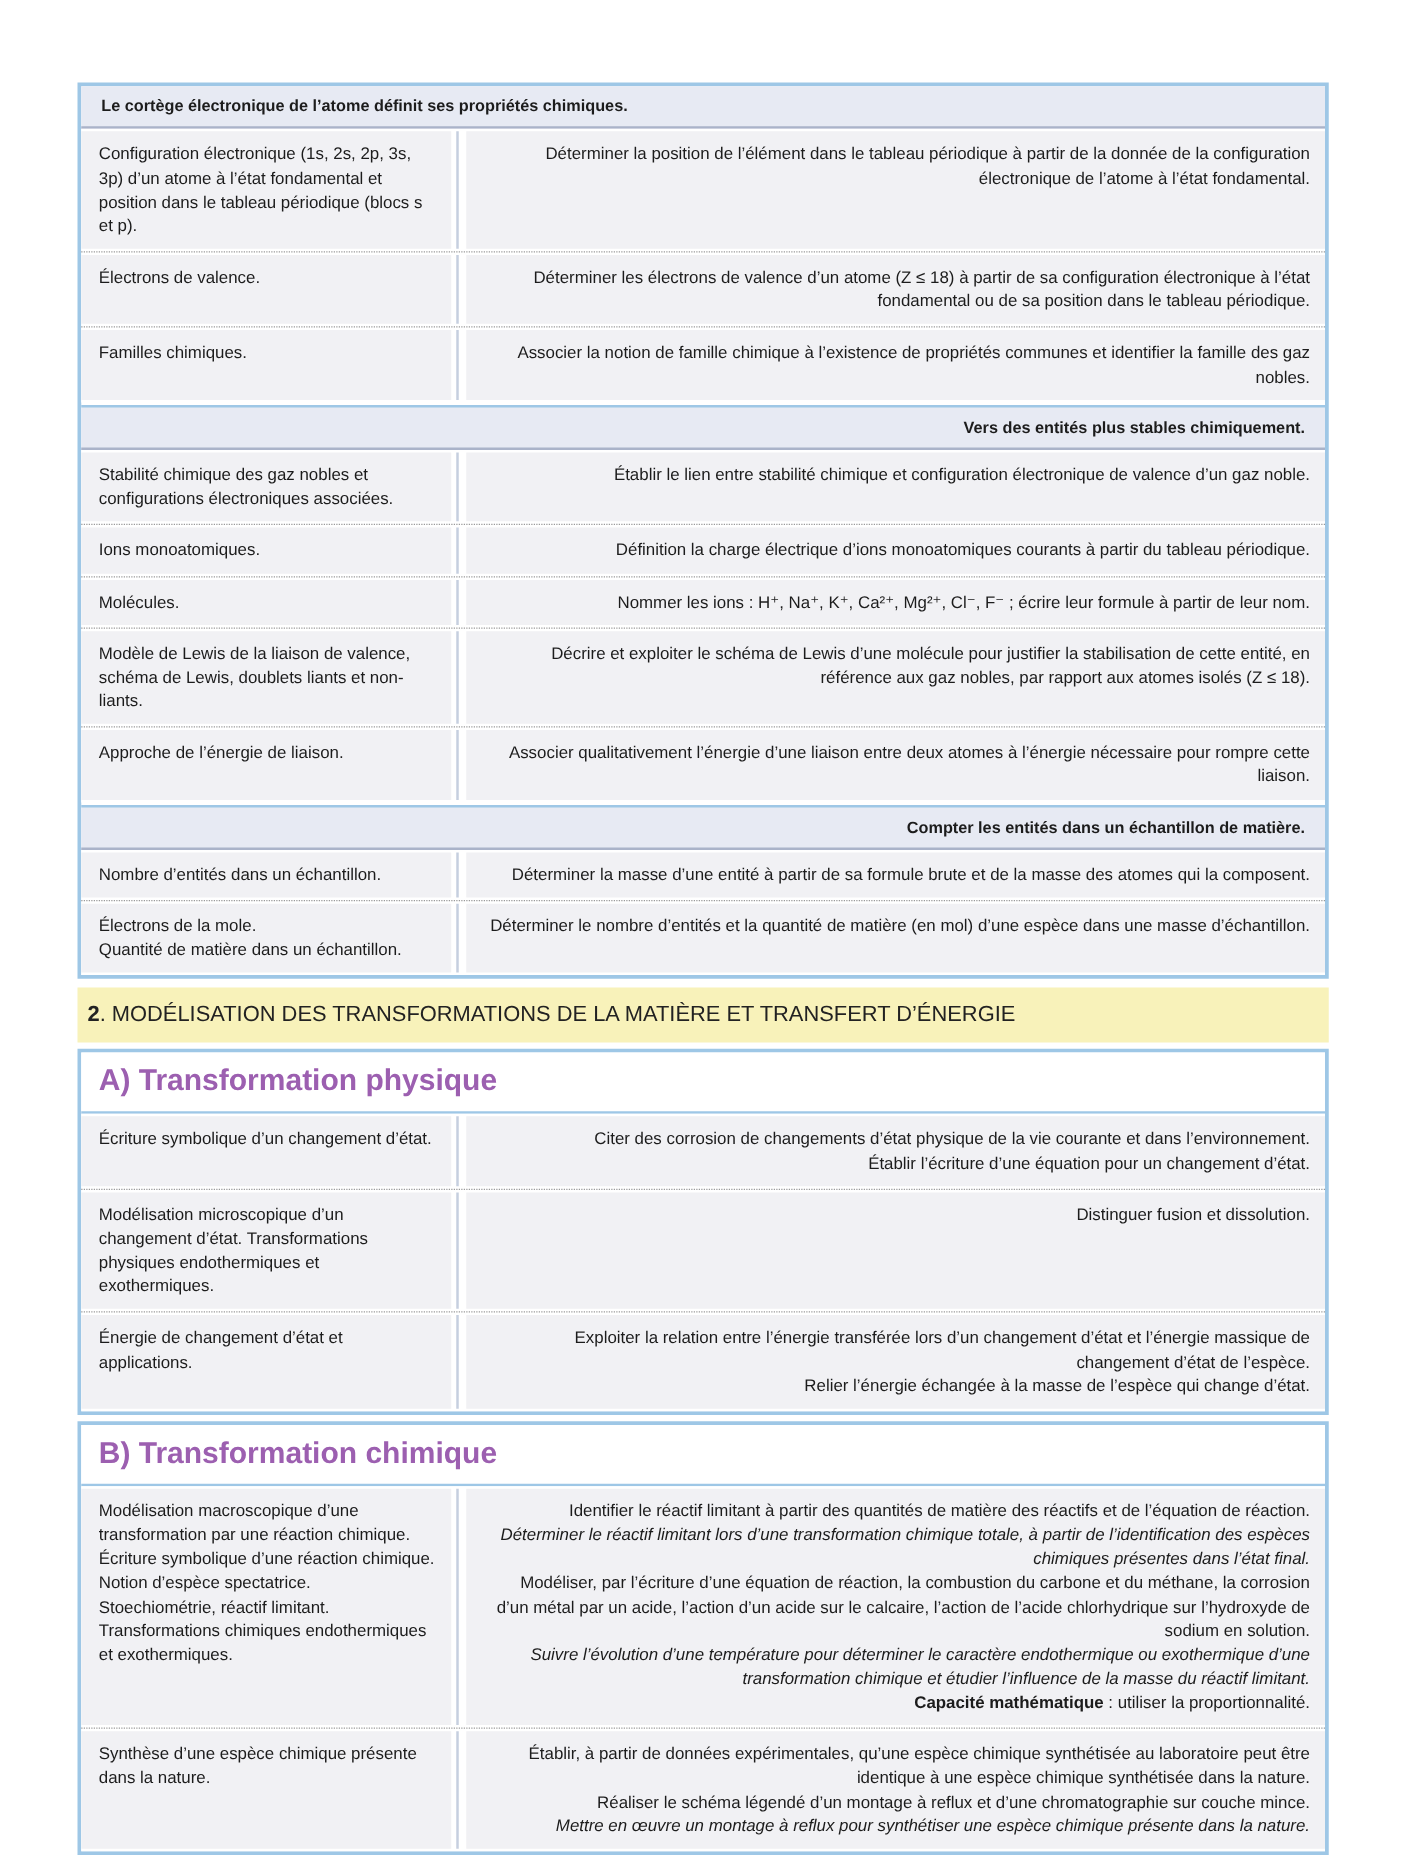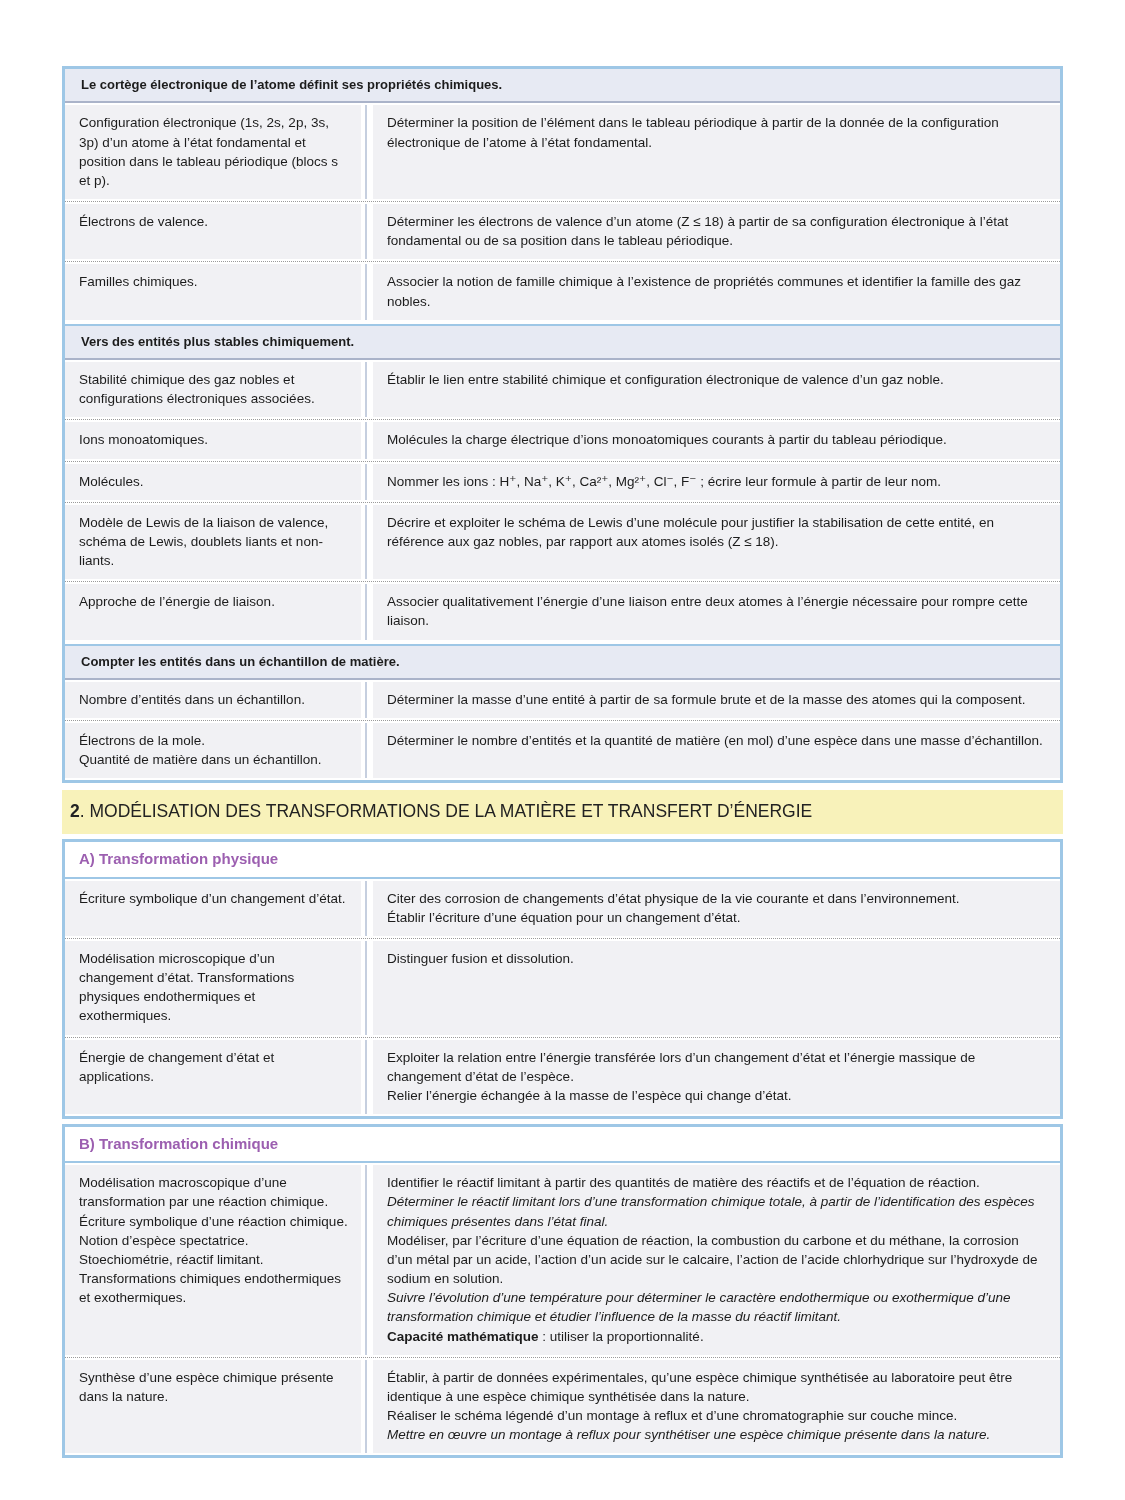--- a/index.html
+++ b/index.html
@@ -32,51 +32,51 @@
     width:100%;
   }
   .band{
     background:var(--band-bg);
     border-bottom:2px solid var(--band-line);
     font-weight:bold;
     font-size:13px;
     padding:7px 16px 7px 16px;
     color:var(--ink);
   }
-  .band:not(:first-child){border-top:2px solid var(--border-blue);margin-top:2px;}
+  .band:not(:first-child){border-top:2px solid var(--border-blue);margin-top:2px;text-align:right;}
   .row{
     display:flex;
     background:#ffffff;
     padding:2px 0;
   }
   .row + .row{border-top:1px dotted var(--dot);}
   .cell{
     background:var(--row-bg);
     padding:8px 12px 9px 14px;
   }
   .cell.left{width:296px;flex:0 0 296px;}
   .vdiv{width:2px;background:var(--vdiv);margin:0 6px 0 4px;flex:0 0 2px;}
-  .cell.right{flex:1;}
+  .cell.right{flex:1;text-align:right;}
   .lline{margin:0;}
   .rline{margin:0;}
   .rline.italic{font-style:italic;}
   .rline b{font-weight:bold;}
   .part-banner{
     background:var(--yellow);
     margin-top:7px;
     padding:9px 16px 10px 8px;
     font-size:17.5px;
     color:#222222;
   }
   .part-banner .num{font-weight:bold;}
   .sub-heading{
     background:#ffffff;
     color:var(--purple);
     font-weight:bold;
-    font-size:15px;
+    font-size:24px;
     padding:6px 14px 7px 14px;
     border-bottom:2px solid var(--border-blue);
   }
   .subtbl{margin-top:5px;}
 </style>
 </head>
 <body>
 
 <div class="doc">
 
@@ -118,21 +118,21 @@
         <div class="cell right">
           <div class="rline">Établir le lien entre stabilité chimique et configuration électronique de valence d’un gaz noble.</div>
         </div>
       </div>
       <div class="row">
         <div class="cell left">
           <div class="lline">Ions monoatomiques.</div>
         </div>
         <div class="vdiv"></div>
         <div class="cell right">
-          <div class="rline">Molécules la charge électrique d’ions monoatomiques courants à partir du tableau périodique.</div>
+          <div class="rline">Définition la charge électrique d’ions monoatomiques courants à partir du tableau périodique.</div>
         </div>
       </div>
       <div class="row">
         <div class="cell left">
           <div class="lline">Molécules.</div>
         </div>
         <div class="vdiv"></div>
         <div class="cell right">
           <div class="rline">Nommer les ions : H⁺, Na⁺, K⁺, Ca²⁺, Mg²⁺, Cl⁻, F⁻ ; écrire leur formule à partir de leur nom.</div>
         </div>

